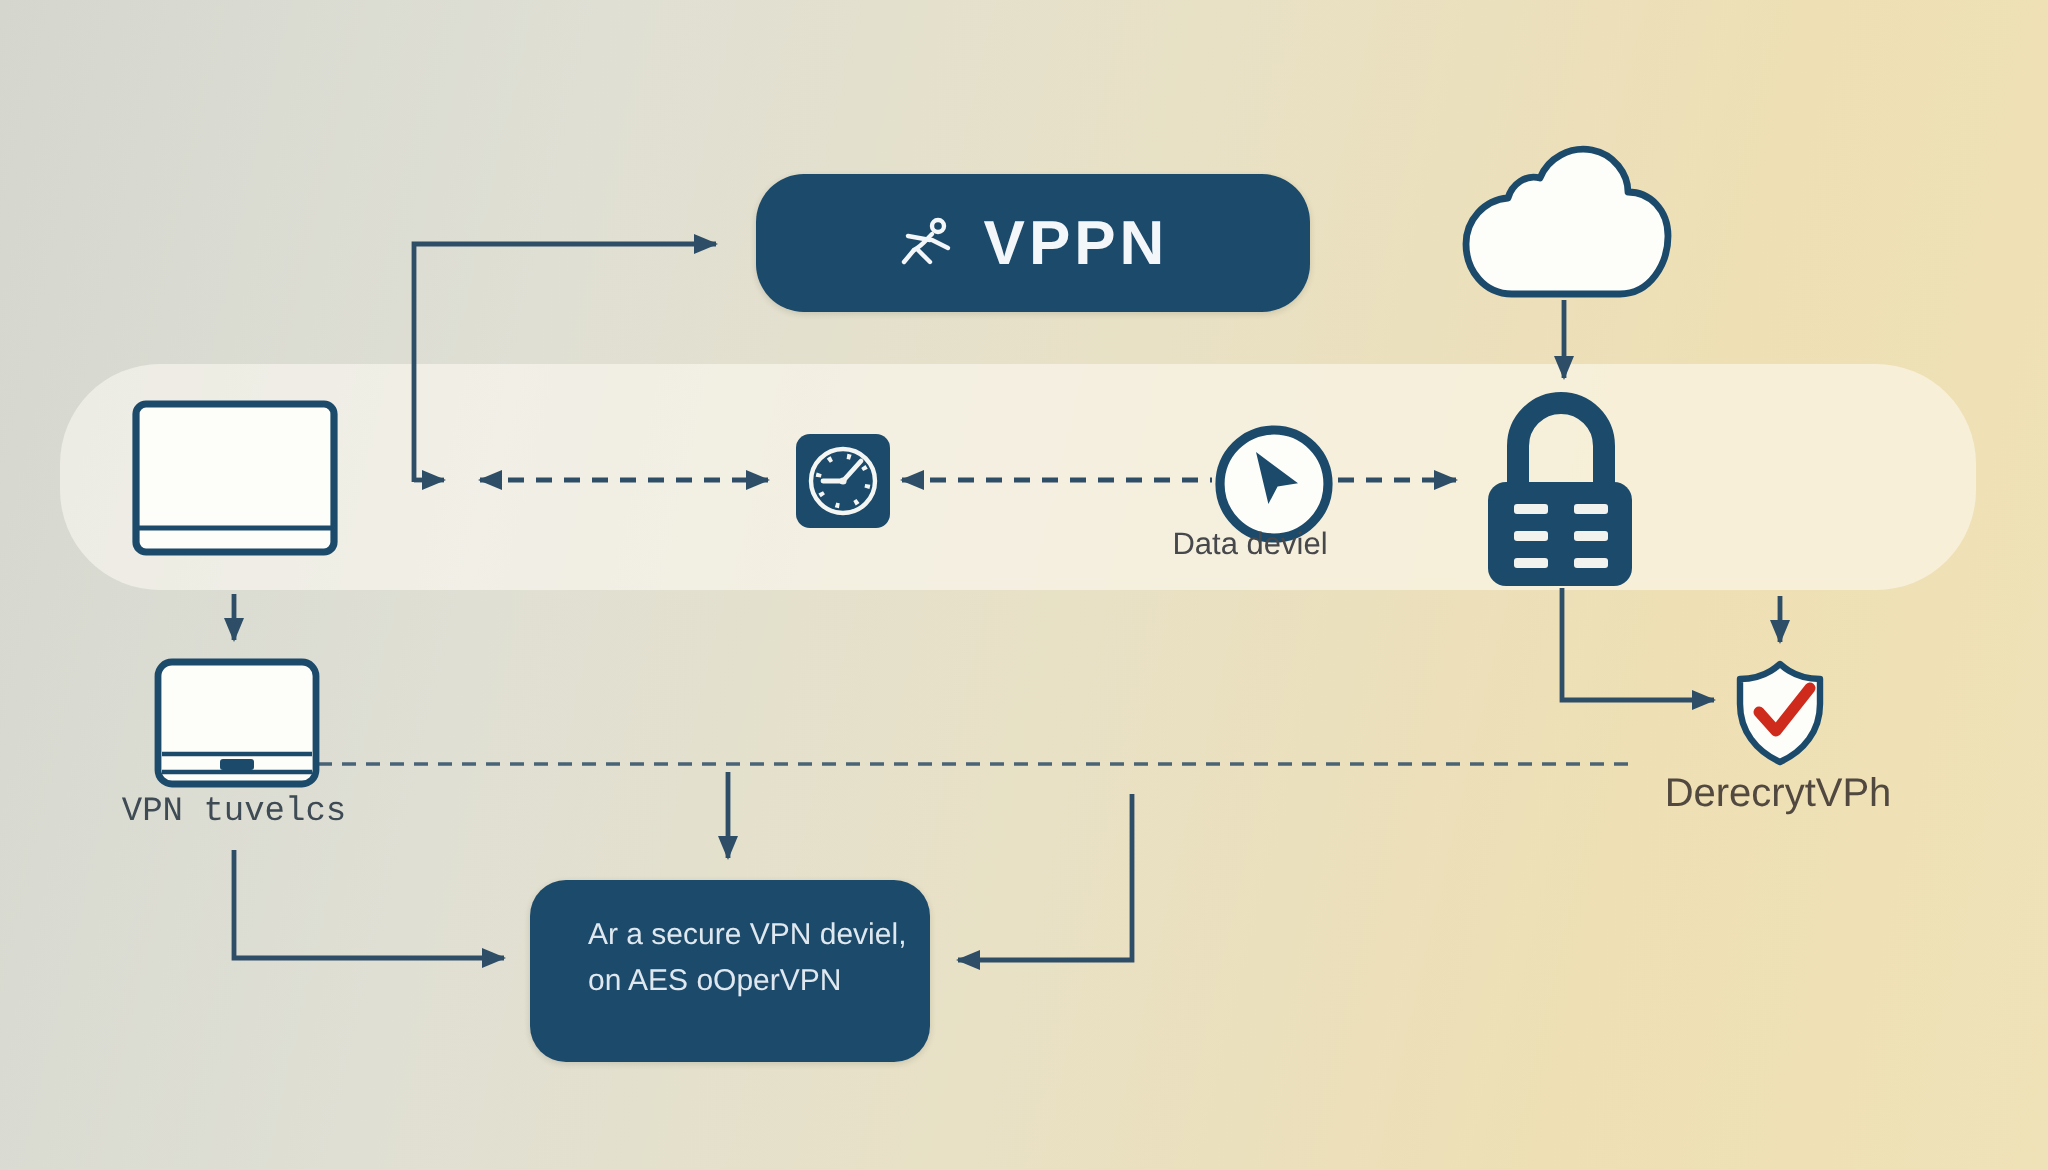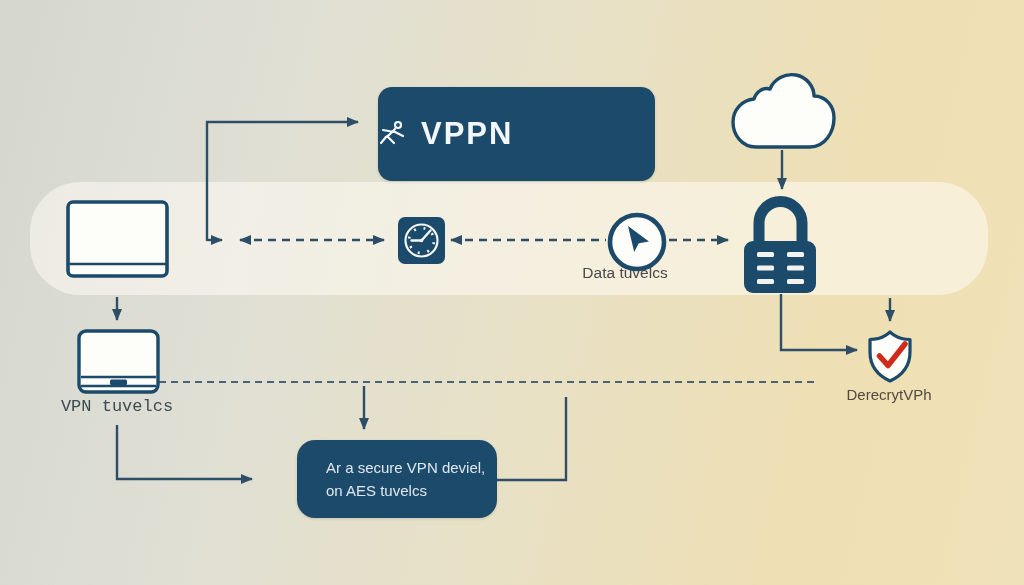--- a/index.html
+++ b/index.html
@@ -19,39 +19,38 @@
   .conn.dashed{stroke-dasharray:8 6;}
   .conn.thin{stroke-width:1.8;stroke-dasharray:7 5;opacity:.85;}
   .ah{fill:var(--line);}
   .navy-fill{fill:var(--navy);}
   .navy-stroke{stroke:var(--navy);fill:none;}
   .white-shape{fill:#fdfdf9;}
   .white-stroke{stroke:#f4f6f4;fill:none;}
   .white-dash{fill:#f2f3ee;}
   .red-stroke{stroke:var(--red);fill:none;}
   .vppn-box{
-    position:absolute;left:378px;top:87px;width:277px;height:94px;
-    background:var(--navy);border-radius:14px;
-    display:flex;align-items:center;justify-content:flex-start;gap:13px;
+    position:absolute;left:378px;top:87px;width:277px;height:69px;
+    background:var(--navy);border-radius:24px;
+    display:flex;align-items:center;justify-content:center;gap:13px;
     color:#f3f7f9;font-size:31px;font-weight:600;letter-spacing:2px;
     box-shadow:0 1px 3px rgba(40,40,20,.15);
   }
   .info-box{
-    position:absolute;left:265px;top:440px;width:200px;height:78px;
+    position:absolute;left:265px;top:440px;width:200px;height:91px;
     background:var(--navy);border-radius:18px;
     box-sizing:border-box;padding:16px 0 0 29px;
     color:#dfe8ef;font-size:15px;line-height:23px;font-weight:500;
     box-shadow:0 1px 3px rgba(40,40,20,.15);
-    margin-left:32px;
   }
   .info-box div{white-space:nowrap;}
   .lbl{position:absolute;transform:translateX(-50%);white-space:nowrap;color:var(--label);}
   .lbl-data-server{left:625px;top:264px;font-size:15.5px;}
   .lbl-vpn-tunnels{left:117px;top:397px;font-size:17px;color:#3e4a54;font-family:Liberation Mono, monospace;}
-  .lbl-decrypt{left:889px;top:386px;font-size:15px;color:#51493f;}
+  .lbl-decrypt{left:889px;top:386px;font-size:20px;color:#51493f;}
 </style>
 </head>
 <body>
 
 <div class="canvas">
 
   <div class="band"></div>
 
   <svg class="overlay" viewBox="0 0 1024 585">
     <defs>
@@ -134,20 +133,20 @@
         <path d="M17,13 L25,17"></path>
         <path d="M8,18 L3,24"></path>
         <path d="M10,18 L16,24"></path>
       </g>
     </svg>
     <span>VPPN</span>
   </div>
 
   <div class="info-box">
     <div>Ar a secure VPN deviel,</div>
-    <div>on AES tuvelcs</div>
+    <div>on AES oOperVPN</div>
   </div>
 
-  <div class="lbl lbl-data-server">Data tuvelcs</div>
+  <div class="lbl lbl-data-server">Data deviel</div>
   <div class="lbl lbl-vpn-tunnels">VPN tuvelcs</div>
   <div class="lbl lbl-decrypt">DerecrytVPh</div>
 
 </div>
 
 </body></html>

